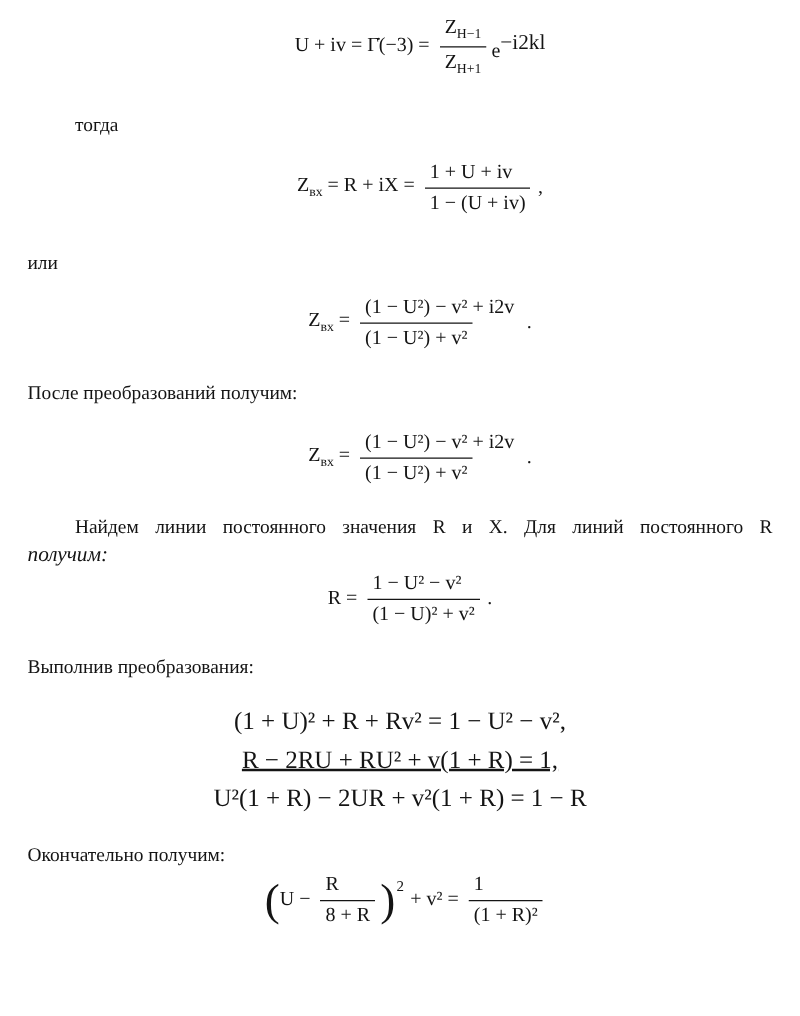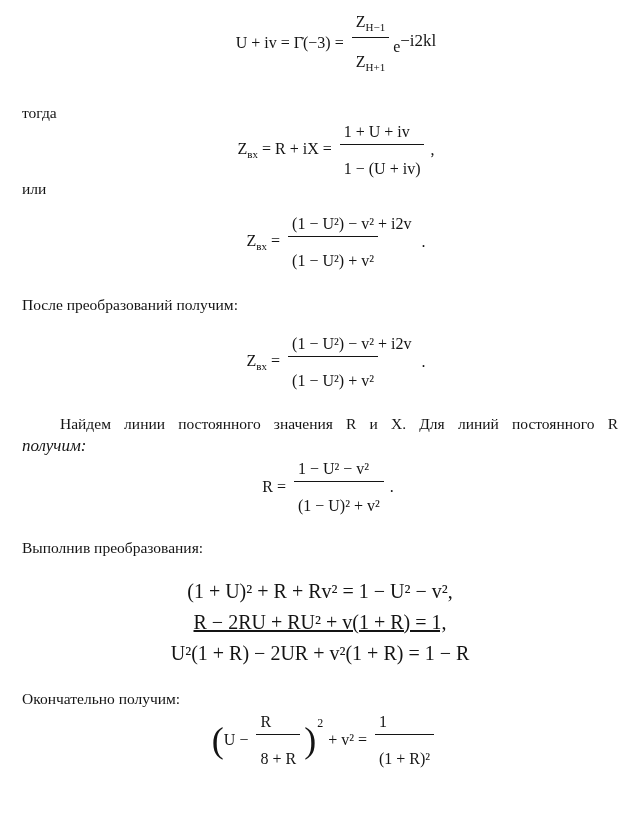--- a/index.html
+++ b/index.html
@@ -45,43 +45,43 @@
     font-size: 20px;
     line-height: 20px;
   }
   .frac {
     display: inline-flex;
     flex-direction: column;
     align-items: flex-start;
     margin: 0 4px;
   }
   .frac .num { padding: 0 4px 2px 4px; }
-  .frac .den { border-top: 1.3px solid #141414; padding: 14px 4px 0 4px; }
+  .frac .den { border-top: 1.3px solid #141414; padding: 2px 4px 0 4px; }
   sub.s { font-size: 11px; }
   sup.s { font-size: 17px; }
   .bigp {
     font-size: 36px;
     line-height: 0.9;
     font-weight: 400;
   }
   .pow {
     font-size: 12px;
     align-self: flex-start;
     margin: 4px 1px 0 1px;
   }
   .tail { margin-left: 2px; }
   .run { white-space: pre; }
   .sh16 { transform: translateX(16px); }
   .sh8  { transform: translateX(8px); }
   .sh5  { transform: translateX(5px); }
 
   #f1 { padding-top: 2px; }
-  #togda { margin-top: 28px; }
-  #f2 { margin-top: 0; }
-  #ili { }
+  #togda { margin-top: 28px; margin-left: 38px; }
+  #f2 { margin-top: 18px; }
+  #ili { margin-top: 28px; }
   #f3 { margin-top: 16px; }
   #posle { margin-top: 24px; }
   #f4 { margin-top: 20px; }
   #para { margin-top: 22px; }
   #f5 { margin-top: 2px; }
   #vypolniv { margin-top: 22px; }
   #eq1 { margin-top: 24px; }
   #eq2 { margin-top: 11px; text-decoration: underline; }
   #eq3 { margin-top: 11px; }
   #okonch { margin-top: 26px; }

